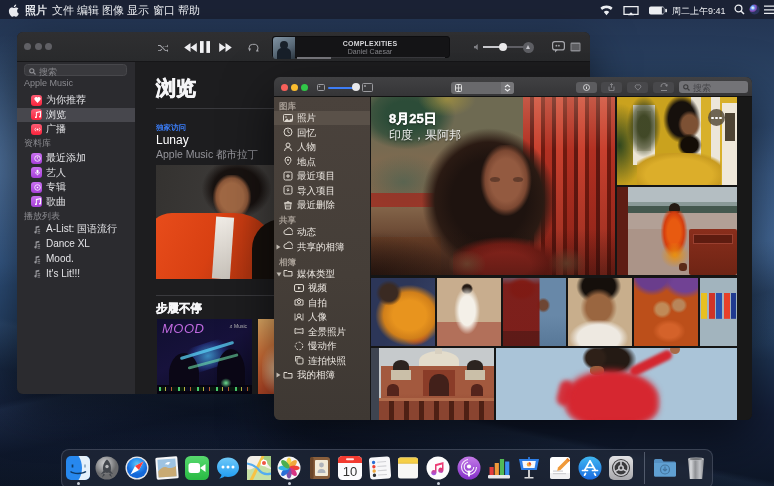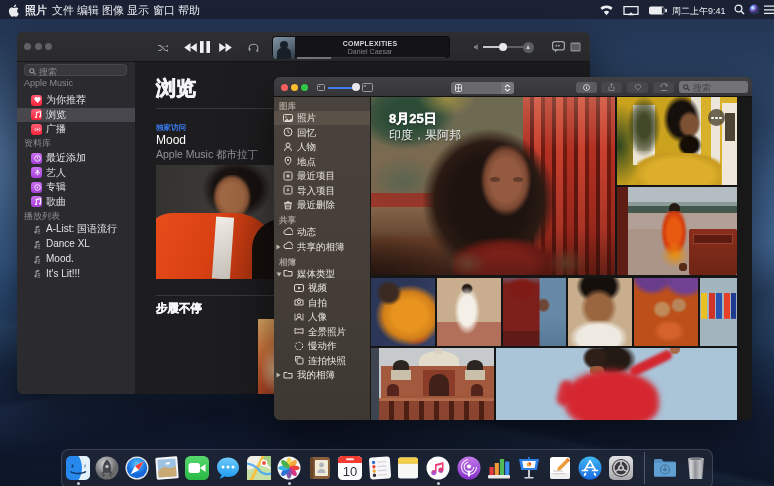--- a/index.html
+++ b/index.html
@@ -290,34 +290,46 @@
           <path fill="#96969b" d="M4.2 7a1.4 1.4 0 1 0 1.3 1.4V3.6l3-0.6V1l-4.3.9zM6.5 5h3v1h-3zM6.5 7h3v1h-3zM6.5 9h3v1h-3z" transform="scale(.95)"></path>
         </svg>
         <span class="tx">It's Lit!!!</span>
       </div>
  </div>
 
  <div id="it-main">
   <div class="abs" style="left:21px;top:13px;font-size:20px;font-weight:bold;color:#f5f5f7;-webkit-text-stroke:.8px #f5f5f7;">浏览</div>
   <div class="abs" style="left:21px;top:46px;width:416px;height:1px;background:#3a3a3e;"></div>
   <div class="abs" style="left:21px;top:61px;font-size:7.5px;font-weight:bold;color:#3b7df7;">独家访问</div>
-  <div class="abs" style="left:21px;top:71px;font-size:12px;color:#fff;">Mood</div>
+  <div class="abs" style="left:21px;top:71px;font-size:12px;color:#fff;">Lunay</div>
   <div class="abs" style="left:21px;top:86px;font-size:10.5px;color:#94949a;">Apple Music 都市拉丁</div>
 
   <div class="abs" style="left:21px;top:103px;width:416px;height:114px;overflow:hidden;background:linear-gradient(100deg,#343230 0%,#454240 35%,#55504a 65%,#5e5850 100%);">
     <div class="abs" style="left:40px;top:-4px;width:78px;height:62px;background:radial-gradient(52% 56% at 52% 45%,#181210 58%,rgba(24,18,16,0) 86%);"></div>
     <div class="abs" style="left:56px;top:10px;width:40px;height:46px;background:radial-gradient(52% 54% at 50% 48%,#a06844 56%,#8a5638 76%,rgba(138,86,56,0) 94%);"></div>
     <div class="abs" style="left:-10px;top:48px;width:132px;height:68px;background:linear-gradient(115deg,#ea4e1c,#d84012 50%,#b03410 80%);border-radius:26px 44px 0 0;"></div>
     <div class="abs" style="left:58px;top:52px;width:18px;height:62px;background:linear-gradient(180deg,#f0ece6,#c8c2ba);transform:rotate(4deg);"></div>
     <div class="abs" style="left:96px;top:54px;width:60px;height:60px;background:#16100c;border-radius:30px 12px 0 0;"></div>
     <div class="abs" style="left:150px;top:0;width:266px;height:114px;background:linear-gradient(100deg,rgba(40,38,36,0) 0%,rgba(42,40,38,.7) 40%,#32302e 100%);"></div>
   </div>
   <div class="abs" style="left:21px;top:233px;width:416px;height:1px;background:#3a3a3e;"></div>
   <div class="abs" style="left:21px;top:239px;font-size:11.5px;font-weight:bold;color:#f5f5f7;-webkit-text-stroke:.4px #f5f5f7;">步履不停</div>
 
+  <div class="abs" style="left:22px;top:257px;width:95px;height:75px;overflow:hidden;background:linear-gradient(155deg,#100f30 0%,#17123c 45%,#0a0a1e 100%);">
+    <div class="abs" style="left:5px;top:2px;font-size:13px;font-style:italic;color:#c06ae0;letter-spacing:.5px;">MOOD</div>
+    <div class="abs" style="left:72px;top:4px;font-size:5px;color:#bbb;">♬Music</div>
+    <div class="abs" style="left:28px;top:24px;width:46px;height:26px;background:radial-gradient(55% 75% at 50% 50%,rgba(70,180,235,.75),rgba(50,90,210,.3) 65%,rgba(0,0,0,0) 90%);transform:rotate(-18deg);"></div>
+    <div class="abs" style="left:12px;top:34px;width:30px;height:42px;background:#0b0716;border-radius:50% 50% 0 0;"></div>
+    <div class="abs" style="left:60px;top:30px;width:28px;height:46px;background:#0b0716;border-radius:50% 50% 0 0;"></div>
+    <div class="abs" style="left:22px;top:30px;width:56px;height:3px;background:rgba(90,210,245,.75);border-radius:2px;transform:rotate(-17deg);"></div>
+    <div class="abs" style="left:30px;top:41px;width:52px;height:2.5px;background:rgba(110,225,170,.6);border-radius:2px;transform:rotate(-15deg);"></div>
+    <div class="abs" style="left:0;top:66px;width:95px;height:9px;background:#060410;"></div>
+    <div class="abs" style="left:2px;top:68px;width:91px;height:4px;background:repeating-linear-gradient(90deg,rgba(80,220,120,.9) 0 1.5px,rgba(10,30,10,.9) 1.5px 6px,rgba(230,220,80,.8) 6px 7px,rgba(10,10,30,.9) 7px 12px,rgba(240,120,60,.75) 12px 13px,rgba(10,25,15,.9) 13px 19px);"></div>
+    <div class="abs" style="left:62px;top:58px;width:14px;height:12px;background:radial-gradient(50% 50%,rgba(120,250,160,.9),rgba(120,250,160,0) 80%);"></div>
+  </div>
   <div class="abs" style="left:123px;top:257px;width:95px;height:75px;background:linear-gradient(160deg,#e8b26a 0%,#d8743a 35%,#b84a28 65%,#8a3420 100%);">
     <div class="abs" style="left:4px;top:26px;width:30px;height:49px;background:radial-gradient(60% 60% at 45% 50%,rgba(244,220,180,.8),rgba(244,220,180,0) 85%);"></div>
   </div>
  </div>
 </div>
 
 <div id="photos">
  <div id="ph-toolbar"></div>
  <div class="ptl" style="left:7px;background:#f7605a;"></div>
     <div class="ptl" style="left:17px;background:#fbbd2f;"></div>

